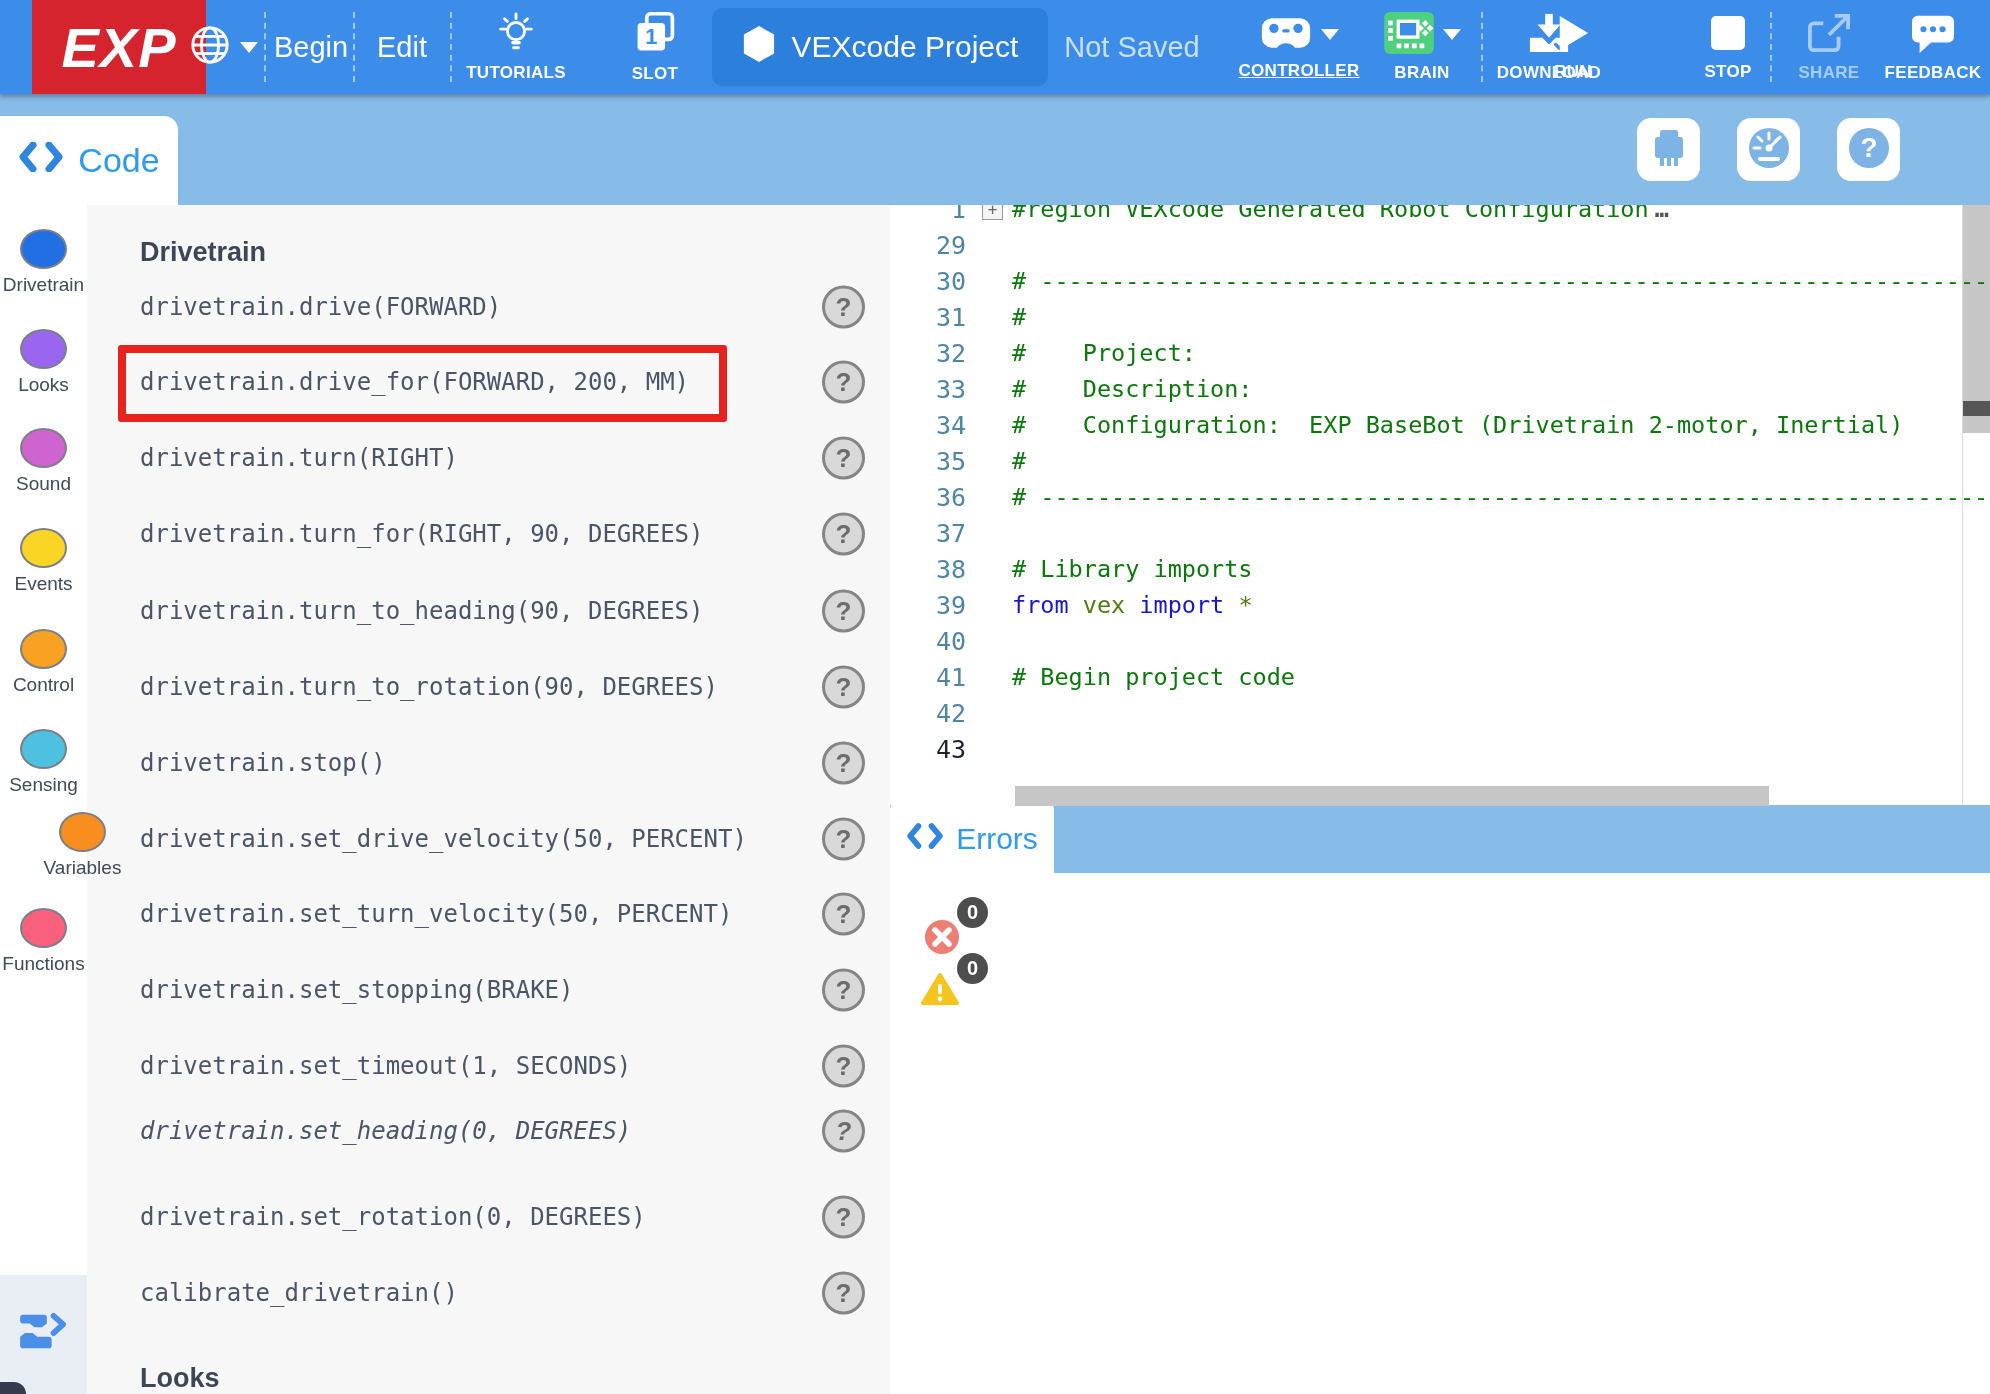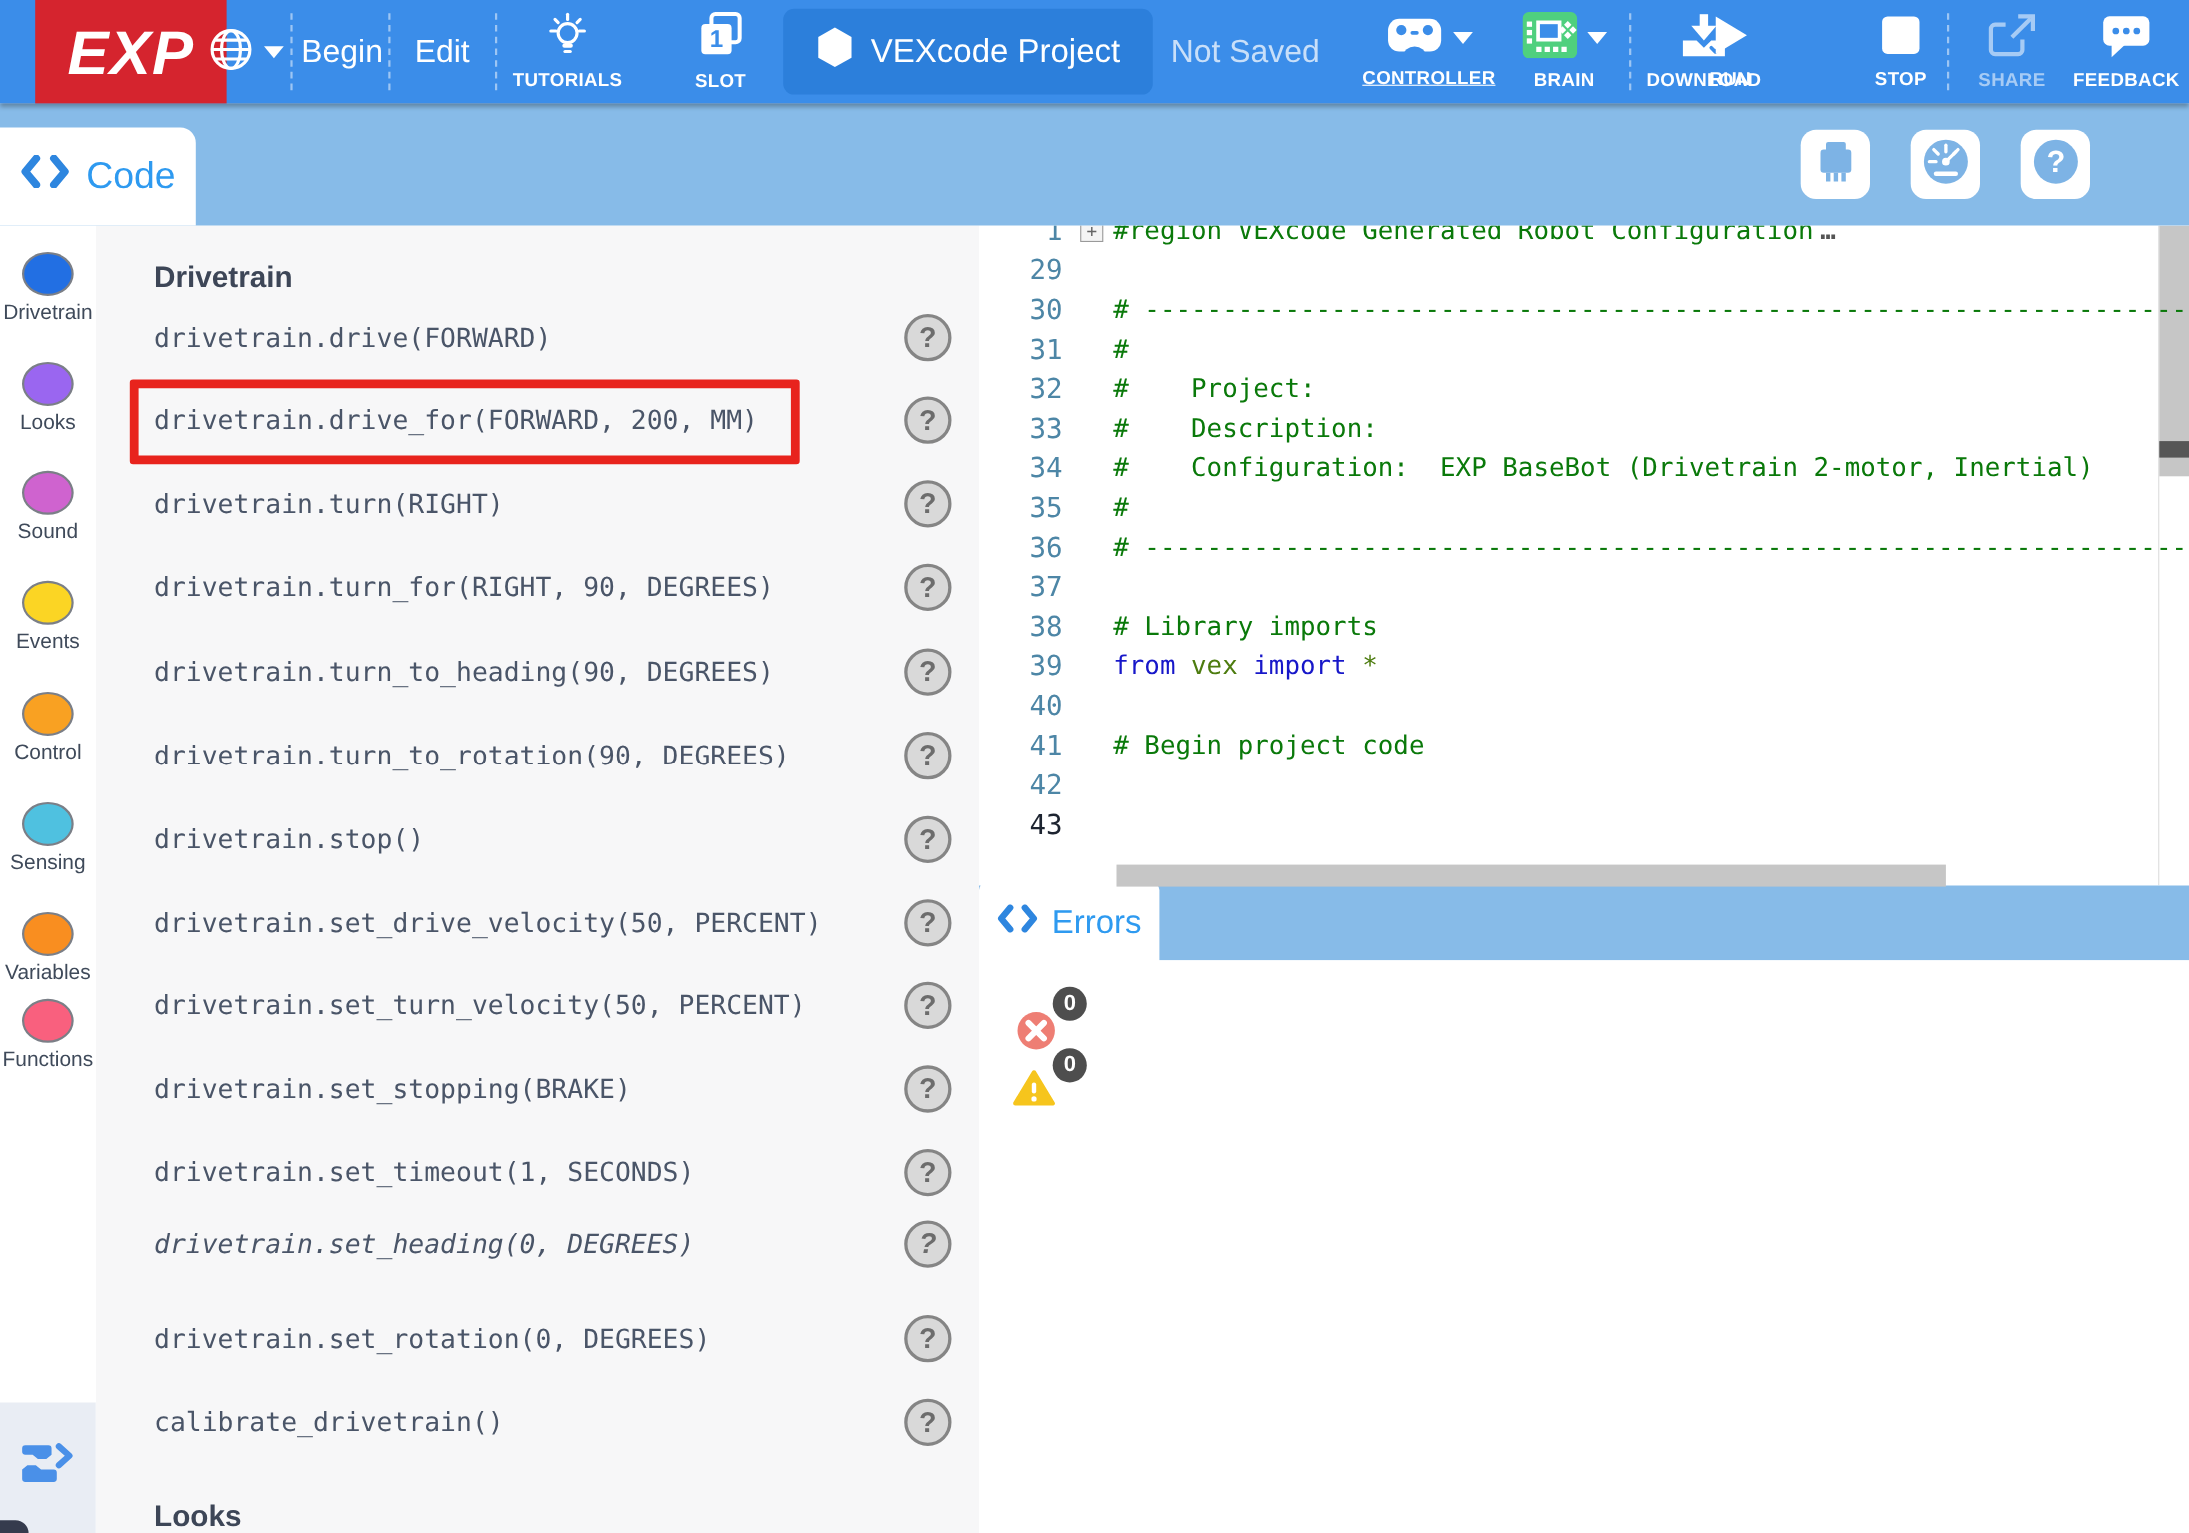--- a/index.html
+++ b/index.html
@@ -316,21 +316,21 @@
         <div class="clabel">Events</div>
       </div>
       <div class="cat" style="top: 424px;">
         <div class="bubble" style="background: rgb(249, 161, 34);"></div>
         <div class="clabel">Control</div>
       </div>
       <div class="cat" style="top: 524px;">
         <div class="bubble" style="background: rgb(79, 193, 224);"></div>
         <div class="clabel">Sensing</div>
       </div>
-      <div class="cat" style="top: 624px;">
+      <div class="cat" style="top: 607px; padding-left: 39px;">
         <div class="bubble" style="background: rgb(249, 142, 32);"></div>
         <div class="clabel">Variables</div>
       </div>
       <div class="cat" style="top: 703px;">
         <div class="bubble" style="background: rgb(249, 96, 126);"></div>
         <div class="clabel">Functions</div>
       </div>
     </div>
   <div class="blockstoggle">
     <span>

